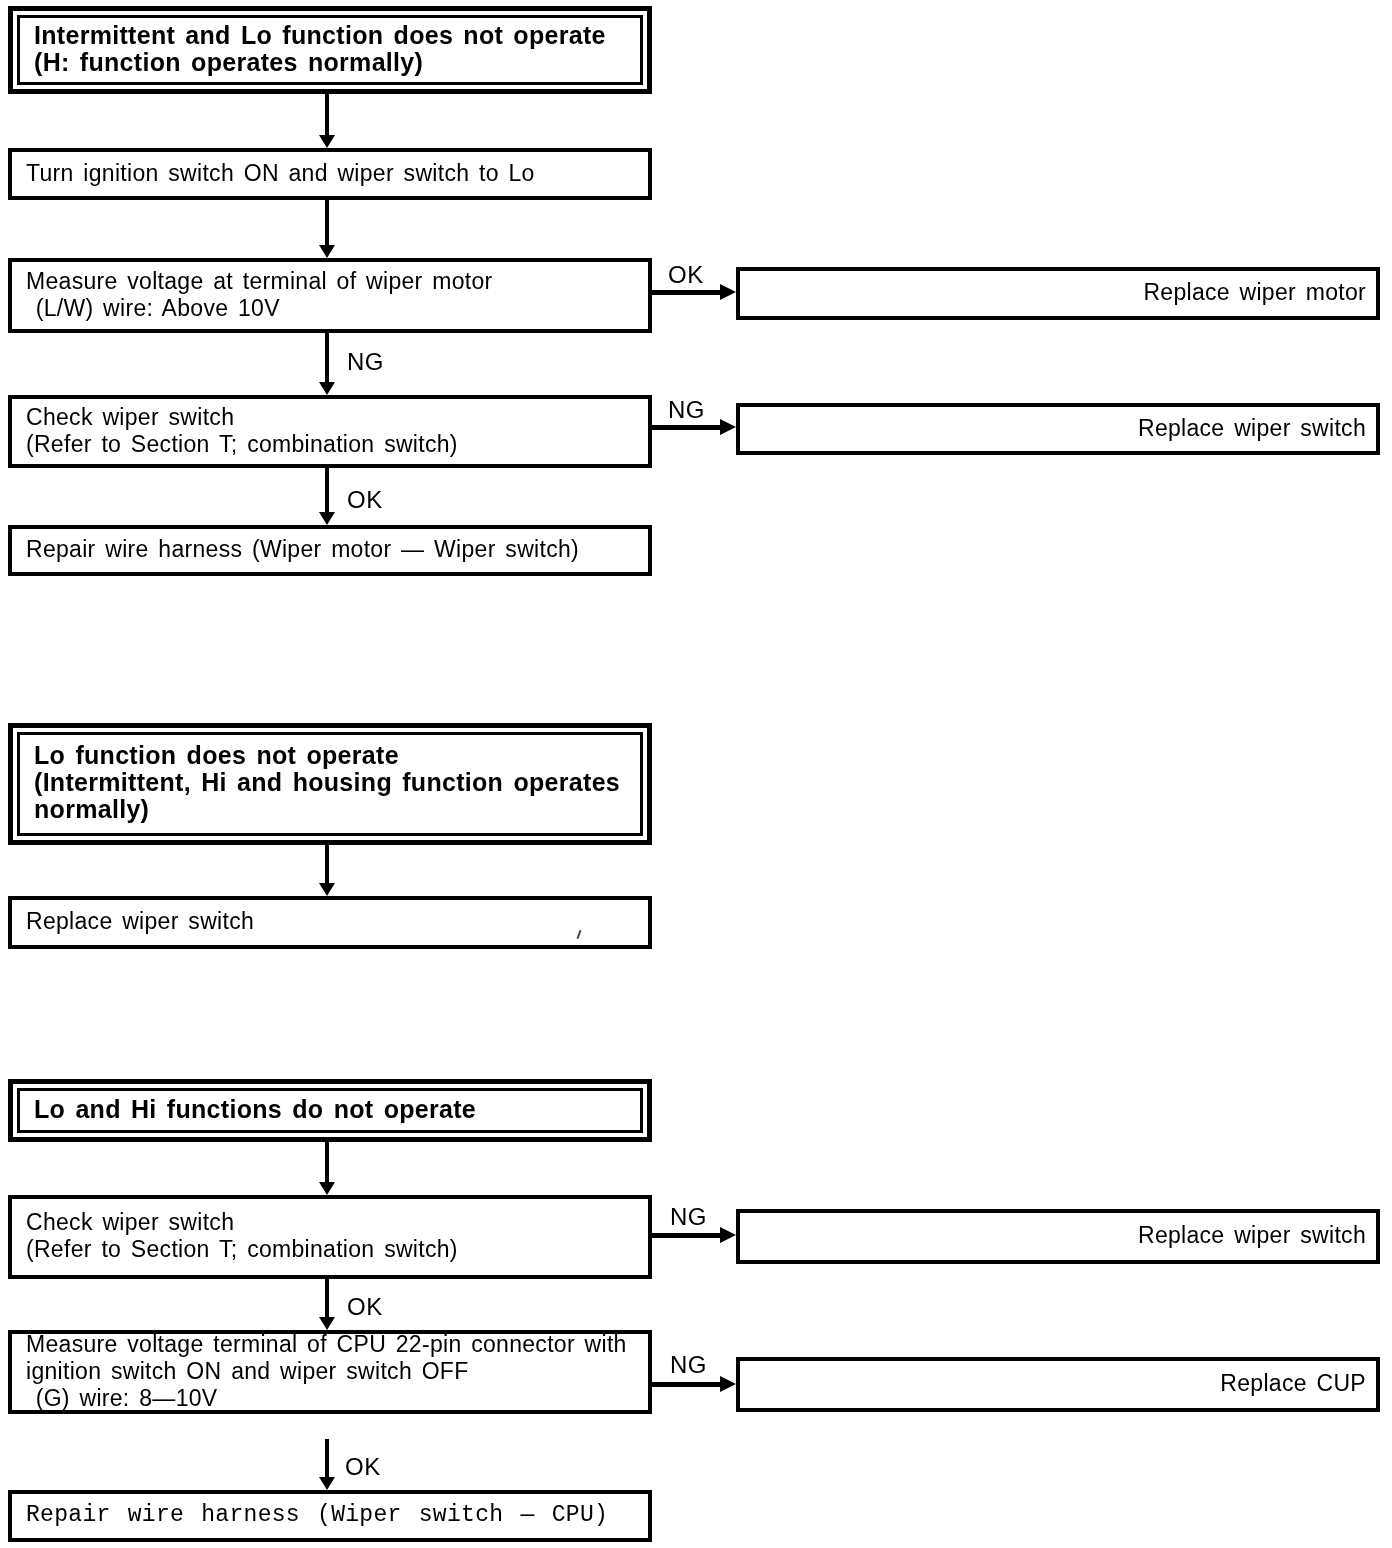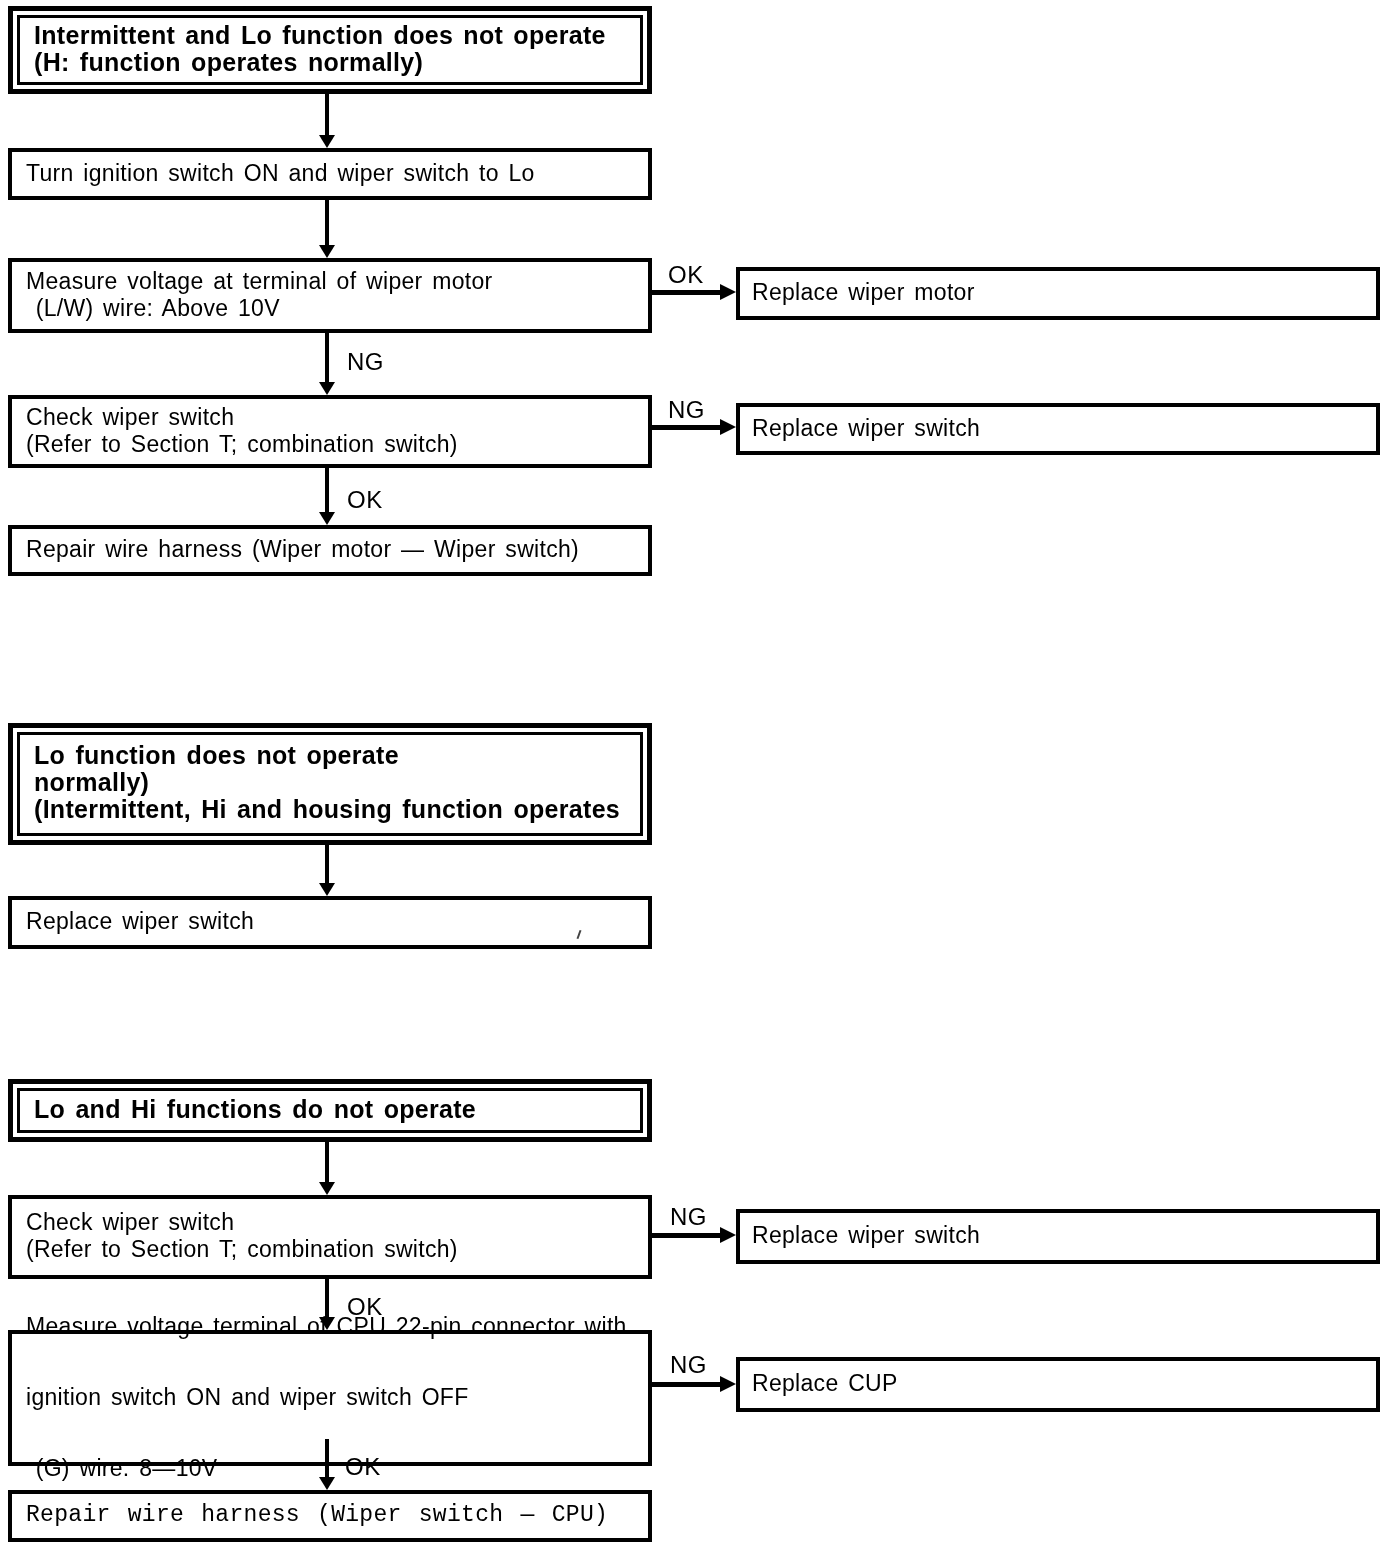--- a/index.html
+++ b/index.html
@@ -6,21 +6,21 @@
   #page{
     position:relative;width:1392px;height:1548px;background:#ffffff;
     font-family:"Liberation Sans", sans-serif;color:#000;overflow:hidden;
   }
   .box{
     position:absolute;box-sizing:border-box;background:#fff;
     border:4px solid #000;display:flex;flex-direction:column;justify-content:center;
     padding:2px 10px 4px 14px;font-size:23px;line-height:27px;
     letter-spacing:0.3px;word-spacing:3px;white-space:pre-wrap;
   }
-  .rbox{padding-left:12px;}
+  .rbox{padding-left:12px;align-items:flex-end;}
   .dbox{
     position:absolute;box-sizing:border-box;background:#fff;
     border:5px solid #000;padding:4px;
   }
   .dbox-inner{
     box-sizing:border-box;width:100%;height:100%;border:3px solid #000;
     display:flex;flex-direction:column;justify-content:center;
     padding:2px 8px 5px 14px;font-weight:bold;font-size:25px;line-height:27px;
     letter-spacing:0.3px;word-spacing:3px;white-space:pre-wrap;
   }
@@ -89,22 +89,22 @@
   <div class="vline" style="left:325px;top:468px;height:44px;"></div>
   <div class="arrd" style="left:319px;top:512px;"></div>
 
   <div class="box" style="left:8px;top:525px;width:644px;height:51px;">
     <div>Repair wire harness (Wiper motor — Wiper switch)</div>
   </div>
 
   <div class="dbox" style="left:8px;top:723px;width:644px;height:122px;">
     <div class="dbox-inner">
       <div>Lo function does not operate</div>
+      <div>(Intermittent, Hi and housing function operates</div>
       <div>normally)</div>
-      <div>(Intermittent, Hi and housing function operates</div>
     </div>
   </div>
 
   <div class="vline" style="left:325px;top:845px;height:38px;"></div>
   <div class="arrd" style="left:319px;top:883px;"></div>
 
   <div class="box" style="left:8px;top:896px;width:644px;height:53px;">
     <div>Replace wiper switch</div>
   </div>
   <div class="artifact" style="left:578px;top:930px;"></div>
@@ -127,21 +127,21 @@
   <div class="hline" style="left:652px;top:1233px;width:68px;"></div>
   <div class="arrr" style="left:720px;top:1227px;"></div>
   <div class="box rbox" style="left:736px;top:1209px;width:644px;height:55px;">
     <div>Replace wiper switch</div>
   </div>
 
   <div class="clabel" style="left:347px;top:1293px;">OK</div>
   <div class="vline" style="left:325px;top:1279px;height:38px;"></div>
   <div class="arrd" style="left:319px;top:1317px;"></div>
 
-  <div class="box" style="left:8px;top:1330px;width:644px;height:136px;gap:44px;">
+  <div class="box" style="left:8px;top:1330px;width:644px;height:84px;">
     <div>Measure voltage terminal of CPU 22-pin connector with</div>
     <div>ignition switch ON and wiper switch OFF</div>
     <div> (G) wire: 8—10V</div>
   </div>
 
   <div class="clabel" style="left:670px;top:1351px;">NG</div>
   <div class="hline" style="left:652px;top:1382px;width:68px;"></div>
   <div class="arrr" style="left:720px;top:1376px;"></div>
   <div class="box rbox" style="left:736px;top:1357px;width:644px;height:55px;">
     <div>Replace CUP</div>

